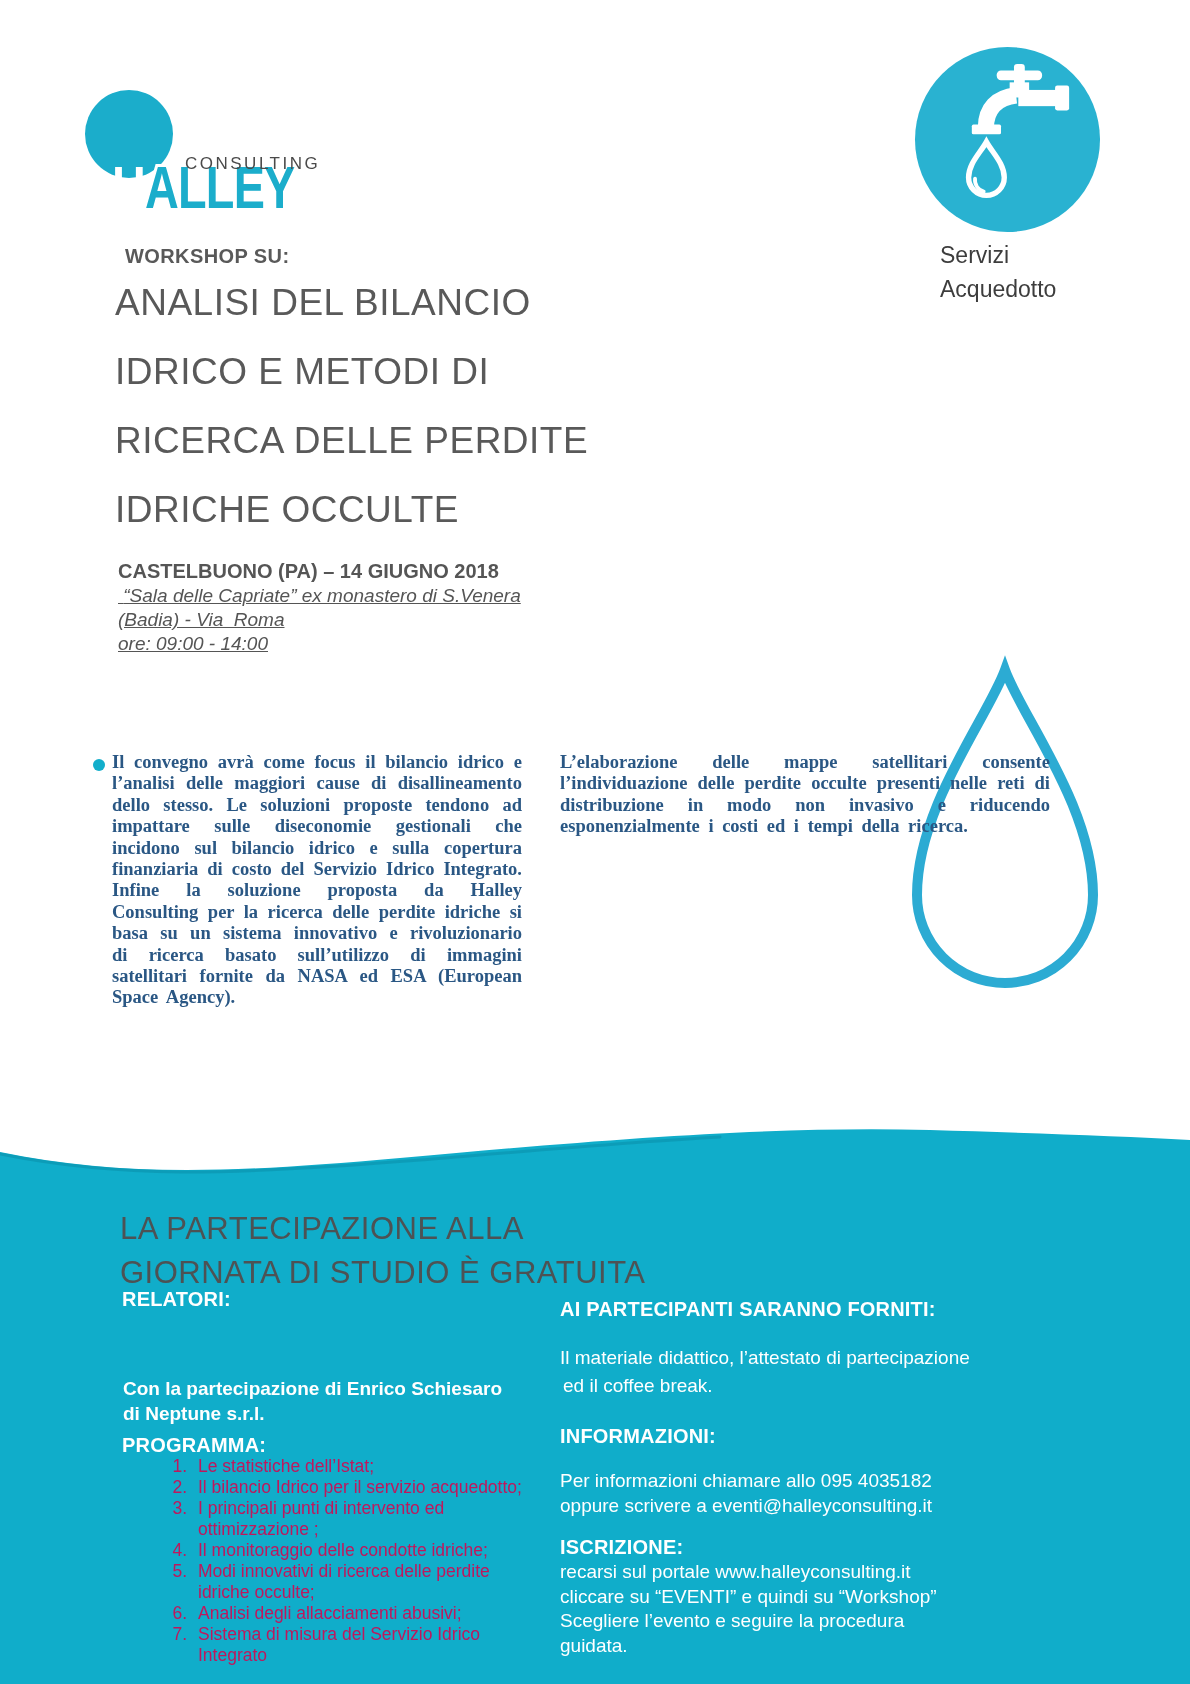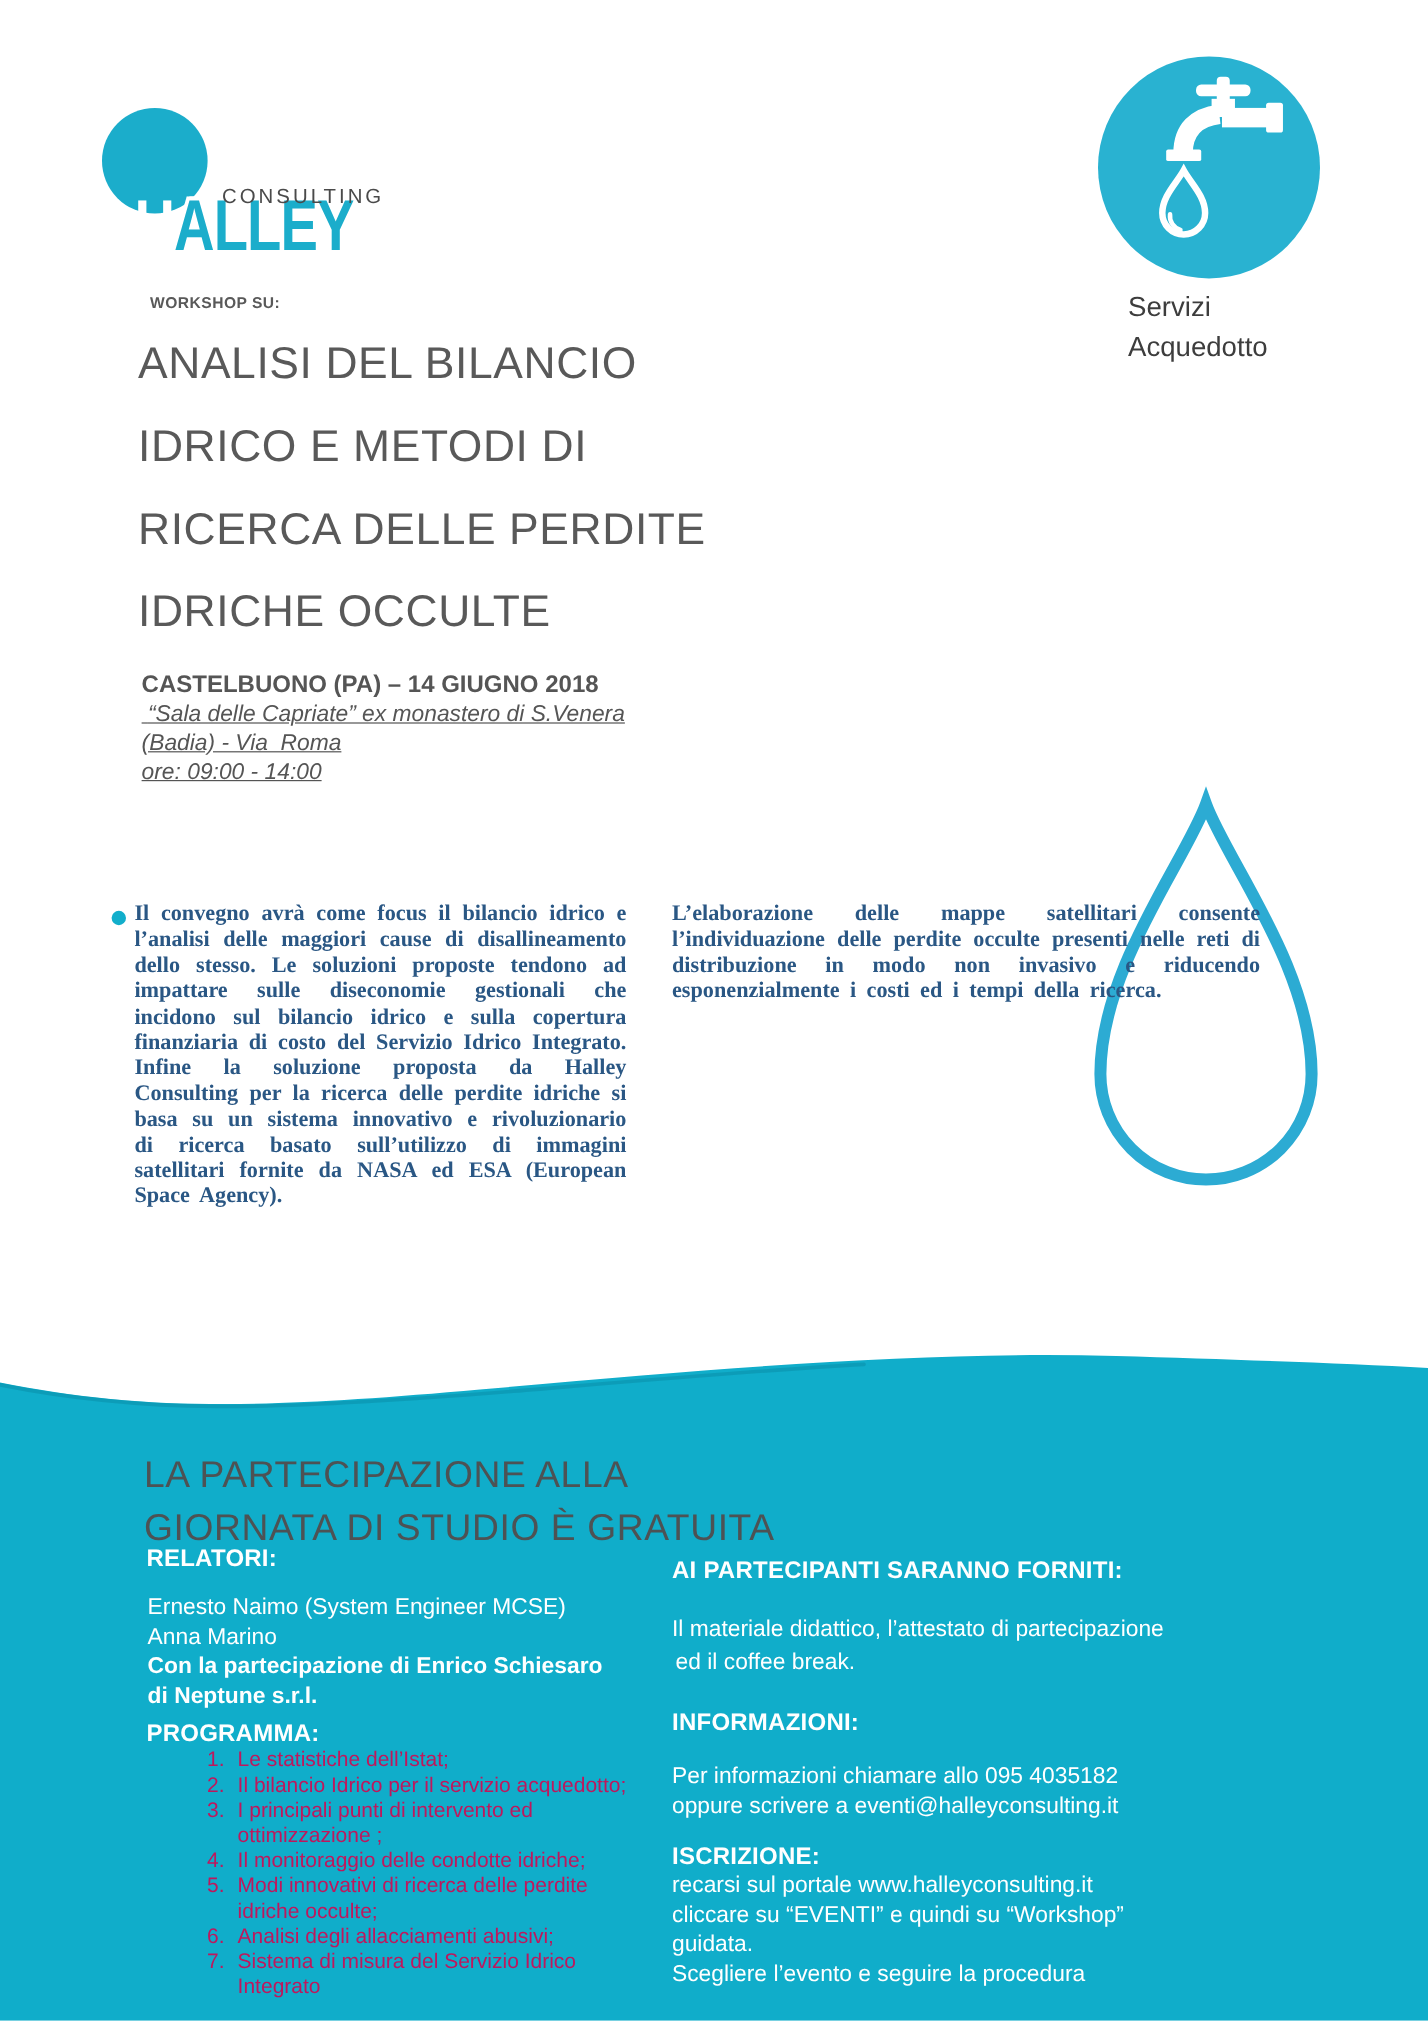--- a/index.html
+++ b/index.html
@@ -23,21 +23,21 @@
     letter-spacing:2.5px; white-space:nowrap; }
 
   
   .badge-circle { position:absolute; left:915px; top:47px; width:185px; height:185px;
     border-radius:50%; background:#29b2d1; }
   .badge-circle svg { position:absolute; left:6px; top:4px; }
   .badge-caption { position:absolute; left:940px; top:238px; font-size:23px;
     line-height:34px; color:#3d3d3d; }
 
   
-  .kicker { position:absolute; left:125px; top:245px; font-size:13px; font-weight:bold;
+  .kicker { position:absolute; left:125px; top:245px; font-size:20px; font-weight:bold;
     color:#595959; letter-spacing:.4px; }
   .title { position:absolute; left:115px; top:268px; font-size:37px; line-height:69px;
     color:#595959; letter-spacing:.5px; }
   .event { position:absolute; left:118px; top:558px; color:#555555; }
   .event-date { font-size:20px; font-weight:bold; line-height:26px; }
   .event-venue { font-size:19px; font-style:italic; line-height:24px; white-space:pre-wrap;text-decoration:underline; }
 
   
   .intro-bullet { position:absolute; left:93px; top:759px; width:12px; height:12px;
     border-radius:50%; background:#12aecb; z-index:3; }
@@ -136,25 +136,20 @@
       <path d="M0,62 C120,86 220,84 400,68 C620,48 780,36 930,40 C1030,43 1120,46 1190,50 L1190,618 L0,618 Z" fill="#10adca"></path>
       <path d="M0,64 C120,88 220,86 420,70 C540,60 630,52 720,47" fill="none" stroke="#0b93ae" stroke-width="3" opacity="0.65" stroke-linecap="round"></path>
     </svg>
 
     <div class="band-headline">
       <div>LA PARTECIPAZIONE ALLA</div>
       <div>GIORNATA DI STUDIO È GRATUITA</div>
     </div>
 
     <h4 class="relatori-h">RELATORI:</h4>
-    <div class="speakers wtext">
-
-    <div>Ernesto Naimo (System Engineer MCSE)</div>
-        <div>Anna Marino</div>
-      </div>
     <div class="guest wtext bold">
       <div>Con la partecipazione di Enrico Schiesaro</div>
       <div>di Neptune s.r.l.</div>
     </div>
 
     <h4 class="programma-h">PROGRAMMA:</h4>
     <div class="programma-list">
       <ol>
 
       <li>Le statistiche dell’Istat;</li>
@@ -175,18 +170,18 @@
     <div class="informazioni-b wtext">
       <div>Per informazioni chiamare allo 095 4035182</div>
       <div>oppure scrivere a eventi@halleyconsulting.it</div>
     </div>
 
     <h4 class="iscrizione-h">ISCRIZIONE:</h4>
     <div class="iscrizione-b wtext">
 
     <div>recarsi sul portale www.halleyconsulting.it</div>
         <div>cliccare su “EVENTI” e quindi su “Workshop”</div>
+        <div>Scegliere l’evento e seguire la procedura</div>
         <div>guidata.</div>
-        <div>Scegliere l’evento e seguire la procedura</div>
       </div>
   </div>
 
 </div>
 
 </body></html>

